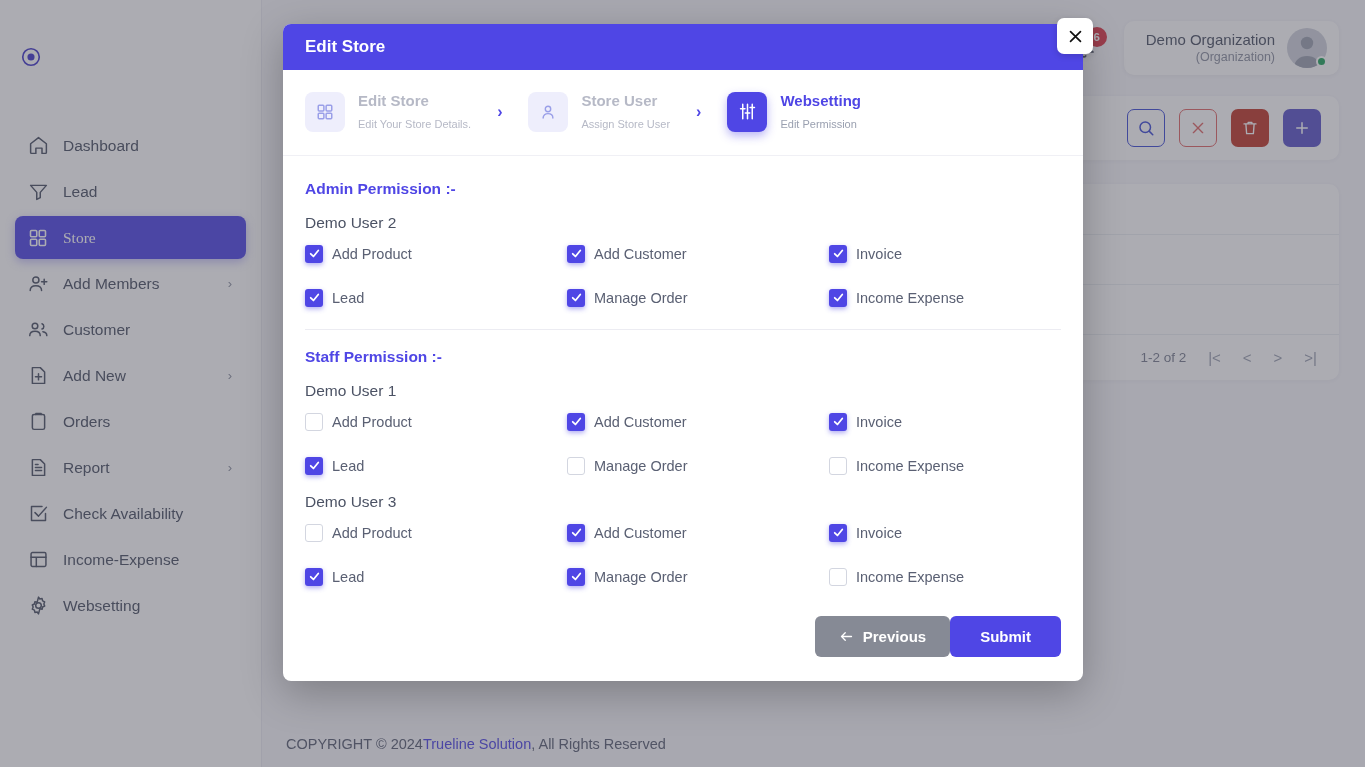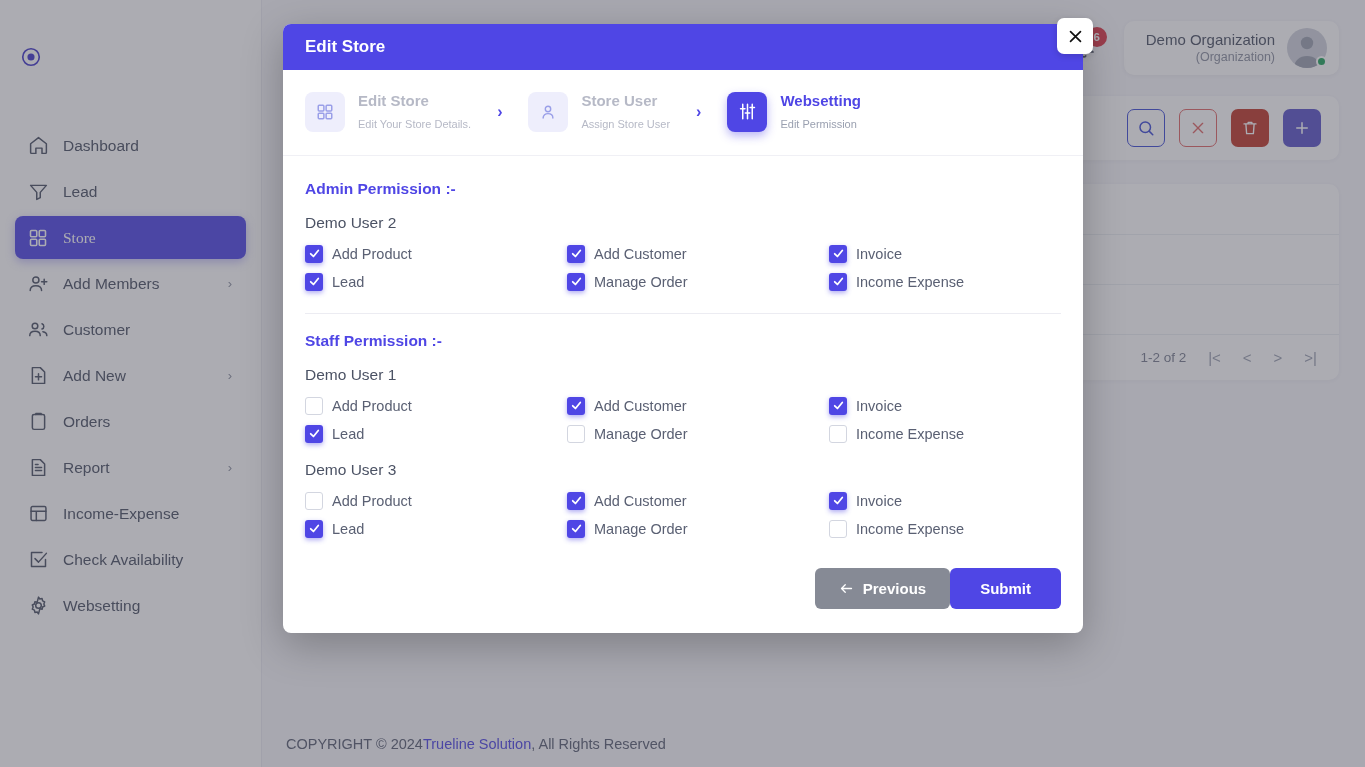--- a/index.html
+++ b/index.html
@@ -265,21 +265,21 @@
     font-size: 15.5px; font-weight: bold; color: #4f46e5;
     margin-bottom: 16px;
   }
   .user-name {
     font-size: 15.5px; color: #4b5264;
     margin-bottom: 10px;
   }
   .perm-grid {
     display: grid;
     grid-template-columns: 262px 262px 1fr;
-    row-gap: 5px;
+    row-gap: 21px;
   }
   .cb-row {
     display: flex; align-items: center;
     height: 23px;
     cursor: pointer;
   }
   .cb {
     width: 18px; height: 18px;
     border-radius: 3px;
     flex-shrink: 0;
@@ -415,35 +415,35 @@
               <path d="M8.5 12h7M8.5 15.5h7M8.5 8.5h3"></path>
             </svg>
         </span>
         <span>Report</span>
         <span class="chev">›</span>
       </div>
 
       <div class="nav-item">
         <span class="nav-icon">
           <svg class="ic" width="21" height="21" viewBox="0 0 24 24" fill="none" stroke="currentColor" stroke-width="1.7" stroke-linecap="round" stroke-linejoin="round">
+              <path d="M20 12v8H4V4h12"></path>
+              <path d="M8 11l4 4 9-10"></path>
+            </svg>
+        </span>
+        <span>Check Availability</span>
+      </div>
+
+      <div class="nav-item">
+        <span class="nav-icon">
+          <svg class="ic" width="21" height="21" viewBox="0 0 24 24" fill="none" stroke="currentColor" stroke-width="1.7" stroke-linecap="round" stroke-linejoin="round">
               <rect x="3.5" y="4" width="17" height="16" rx="1.6"></rect>
               <path d="M3.5 9.5h17M9.5 9.5V20"></path>
             </svg>
         </span>
         <span>Income-Expense</span>
-      </div>
-
-      <div class="nav-item">
-        <span class="nav-icon">
-          <svg class="ic" width="21" height="21" viewBox="0 0 24 24" fill="none" stroke="currentColor" stroke-width="1.7" stroke-linecap="round" stroke-linejoin="round">
-              <path d="M20 12v8H4V4h12"></path>
-              <path d="M8 11l4 4 9-10"></path>
-            </svg>
-        </span>
-        <span>Check Availability</span>
       </div>
 
       <div class="nav-item">
         <span class="nav-icon">
           <svg class="ic" width="21" height="21" viewBox="0 0 24 24" fill="none" stroke="currentColor" stroke-width="1.7" stroke-linecap="round" stroke-linejoin="round">
               <circle cx="12" cy="12" r="3.2"></circle>
               <path d="M12 2.4l1.5 2.2 2.6-.5.6 2.6 2.4 1.1-1 2.4 1 2.4-2.4 1.1-.6 2.6-2.6-.5L12 21.6l-1.5-2.2-2.6.5-.6-2.6-2.4-1.1 1-2.4-1-2.4 2.4-1.1.6-2.6 2.6.5z"></path>
             </svg>
         </span>
         <span>Websetting</span>

